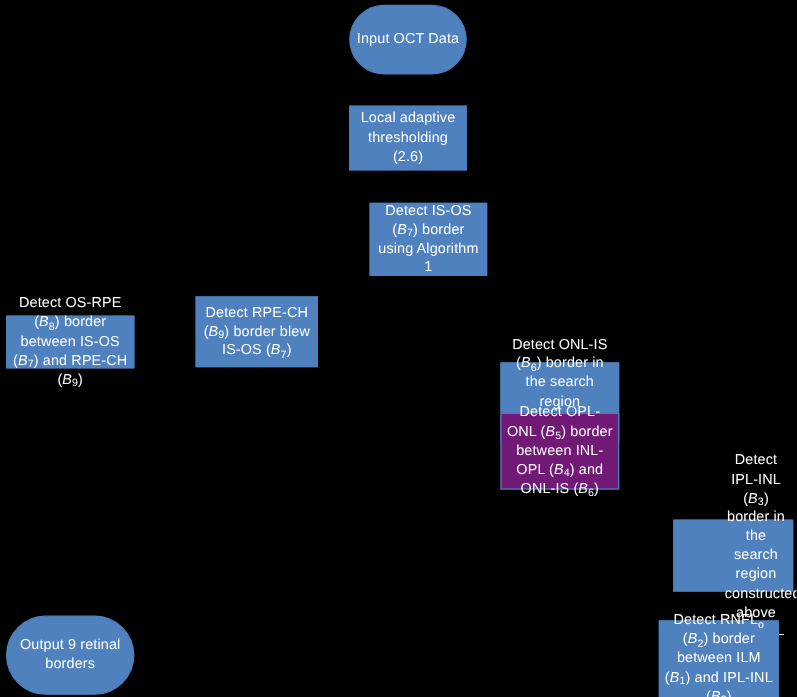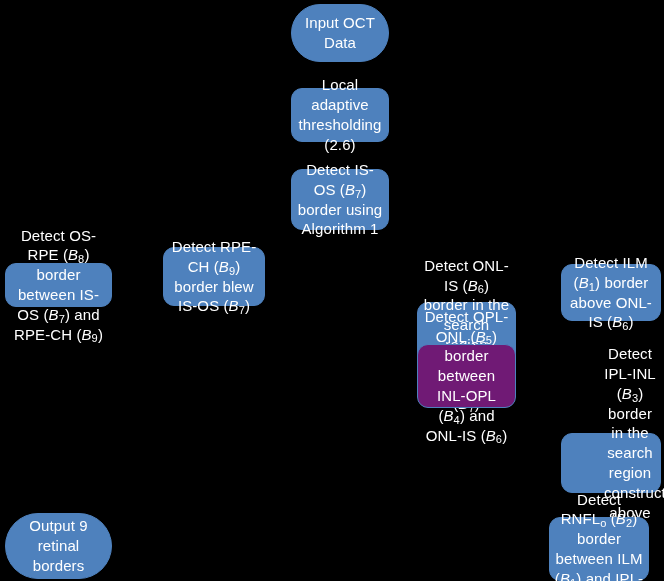--- a/index.html
+++ b/index.html
@@ -19,35 +19,35 @@
   }
   .node {
     position: absolute;
     box-sizing: border-box;
     background: #4e81bd;
     color: #ffffff;
     display: flex;
     align-items: center;
     justify-content: center;
     text-align: center;
-    font-size: 15px;
+    font-size: 12px;
     line-height: 1.32;
     padding: 3px 4px;
     letter-spacing: 0.1px;
     border: 1px solid #4e81bd;
   }
   .node .txt {
     display: block;
     width: 100%;
   }
   .terminator {
     border-radius: 36px;
   }
   .process {
-    border-radius: 11px;
+    border-radius: 0;
   }
   sub {
     font-size: 0.74em;
     vertical-align: baseline;
     position: relative;
     top: 0.26em;
   }
   i {
     font-style: italic;
   }
@@ -71,39 +71,36 @@
 <div id="canvas">
 
   <div class="node terminator" id="n-input" style="background: rgb(78, 129, 189); border-color: rgb(78, 129, 189); color: rgb(255, 255, 255);">
     <span class="txt">Input OCT Data</span>
   </div>
 
   <div class="node process" id="n-threshold" style="background: rgb(78, 129, 189); border-color: rgb(78, 129, 189); color: rgb(255, 255, 255);">
     <span class="txt">Local adaptive thresholding (2.6)</span>
   </div>
 
-  <div class="node process" id="n-isos" style="background: rgb(78, 129, 189); border-color: rgb(78, 129, 189); color: rgb(255, 255, 255);">
+  <div class="node process" id="n-isos" style="background: rgb(78, 129, 189); border-color: rgb(78, 129, 189); color: rgb(255, 255, 255); margin-left: 17px;">
     <span class="txt">Detect IS-OS (<i>B</i><sub>7</sub>) border using Algorithm 1</span>
   </div>
 
   <div class="node process" id="n-osrpe" style="background: rgb(78, 129, 189); border-color: rgb(78, 129, 189); color: rgb(255, 255, 255);">
     <span class="txt">Detect OS-RPE (<i>B</i><sub>8</sub>) border between IS-OS (<i>B</i><sub>7</sub>) and RPE-CH (<i>B</i><sub>9</sub>)</span>
   </div>
 
   <div class="node process" id="n-rpech" style="background: rgb(78, 129, 189); border-color: rgb(78, 129, 189); color: rgb(255, 255, 255);">
     <span class="txt">Detect RPE-CH (<i>B</i><sub>9</sub>) border blew IS-OS (<i>B</i><sub>7</sub>)</span>
   </div>
 
   <div class="node process" id="n-onlis" style="background: rgb(78, 129, 189); border-color: rgb(78, 129, 189); color: rgb(255, 255, 255); margin-top: 44px;">
     <span class="txt">Detect ONL-IS (<i>B</i><sub>6</sub>) border in the search region constructed above IS-OS (<i>B</i><sub>7</sub>)</span>
   </div>
 
-  <div class="node process" id="n-ilm" style="background: rgb(78, 129, 189); border-color: rgb(78, 129, 189); color: rgb(255, 255, 255);">
-    <span class="txt">Detect ILM (<i>B</i><sub>1</sub>) border above ONL-IS (<i>B</i><sub>6</sub>)</span>
-  </div>
 
   <div class="node process" id="n-oplonl" style="background: #701a75; border-color: rgb(78, 129, 189); color: rgb(255, 255, 255);">
     <span class="txt">Detect OPL-ONL (<i>B</i><sub>5</sub>) border between INL-OPL (<i>B</i><sub>4</sub>) and ONL-IS (<i>B</i><sub>6</sub>)</span>
   </div>
 
 
   <div class="node process" id="n-iplinl" style="background: rgb(78, 129, 189); border-color: rgb(78, 129, 189); color: rgb(255, 255, 255); padding-left: 42px;">
     <span class="txt">Detect IPL-INL (<i>B</i><sub>3</sub>) border in the search region constructed above INL-OPL (<i>B</i><sub>4</sub>)</span>
   </div>
 

